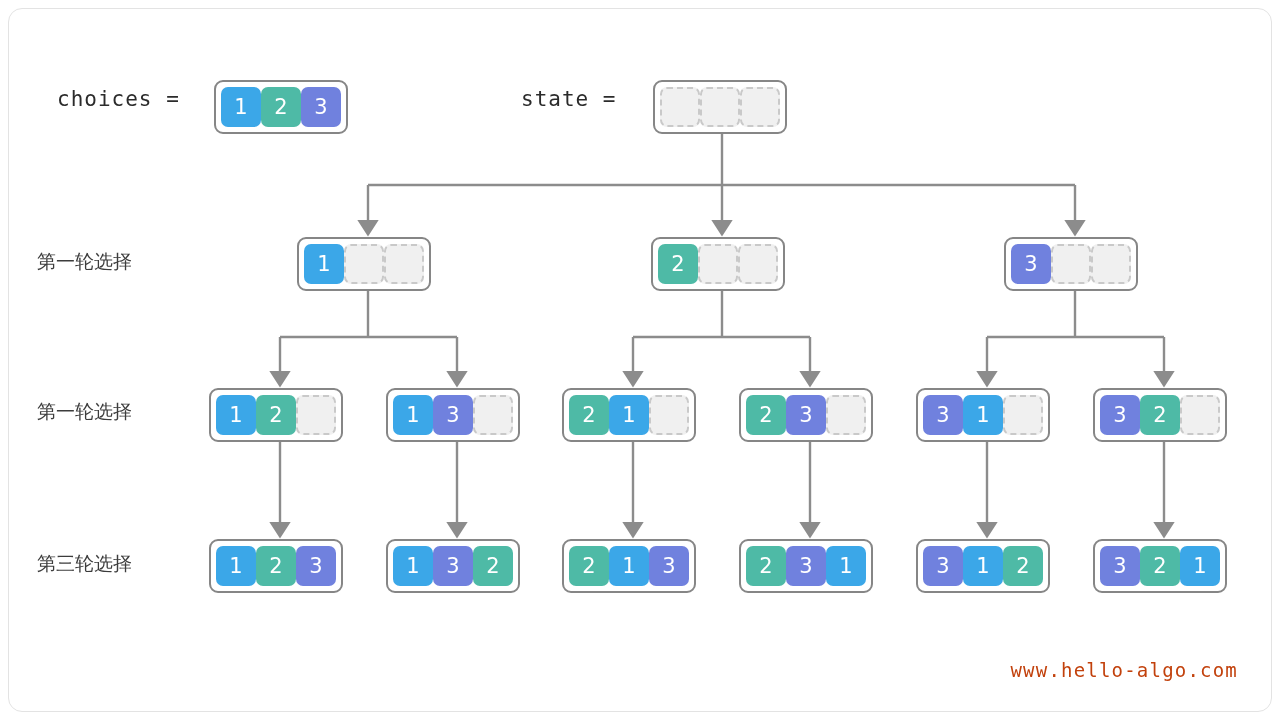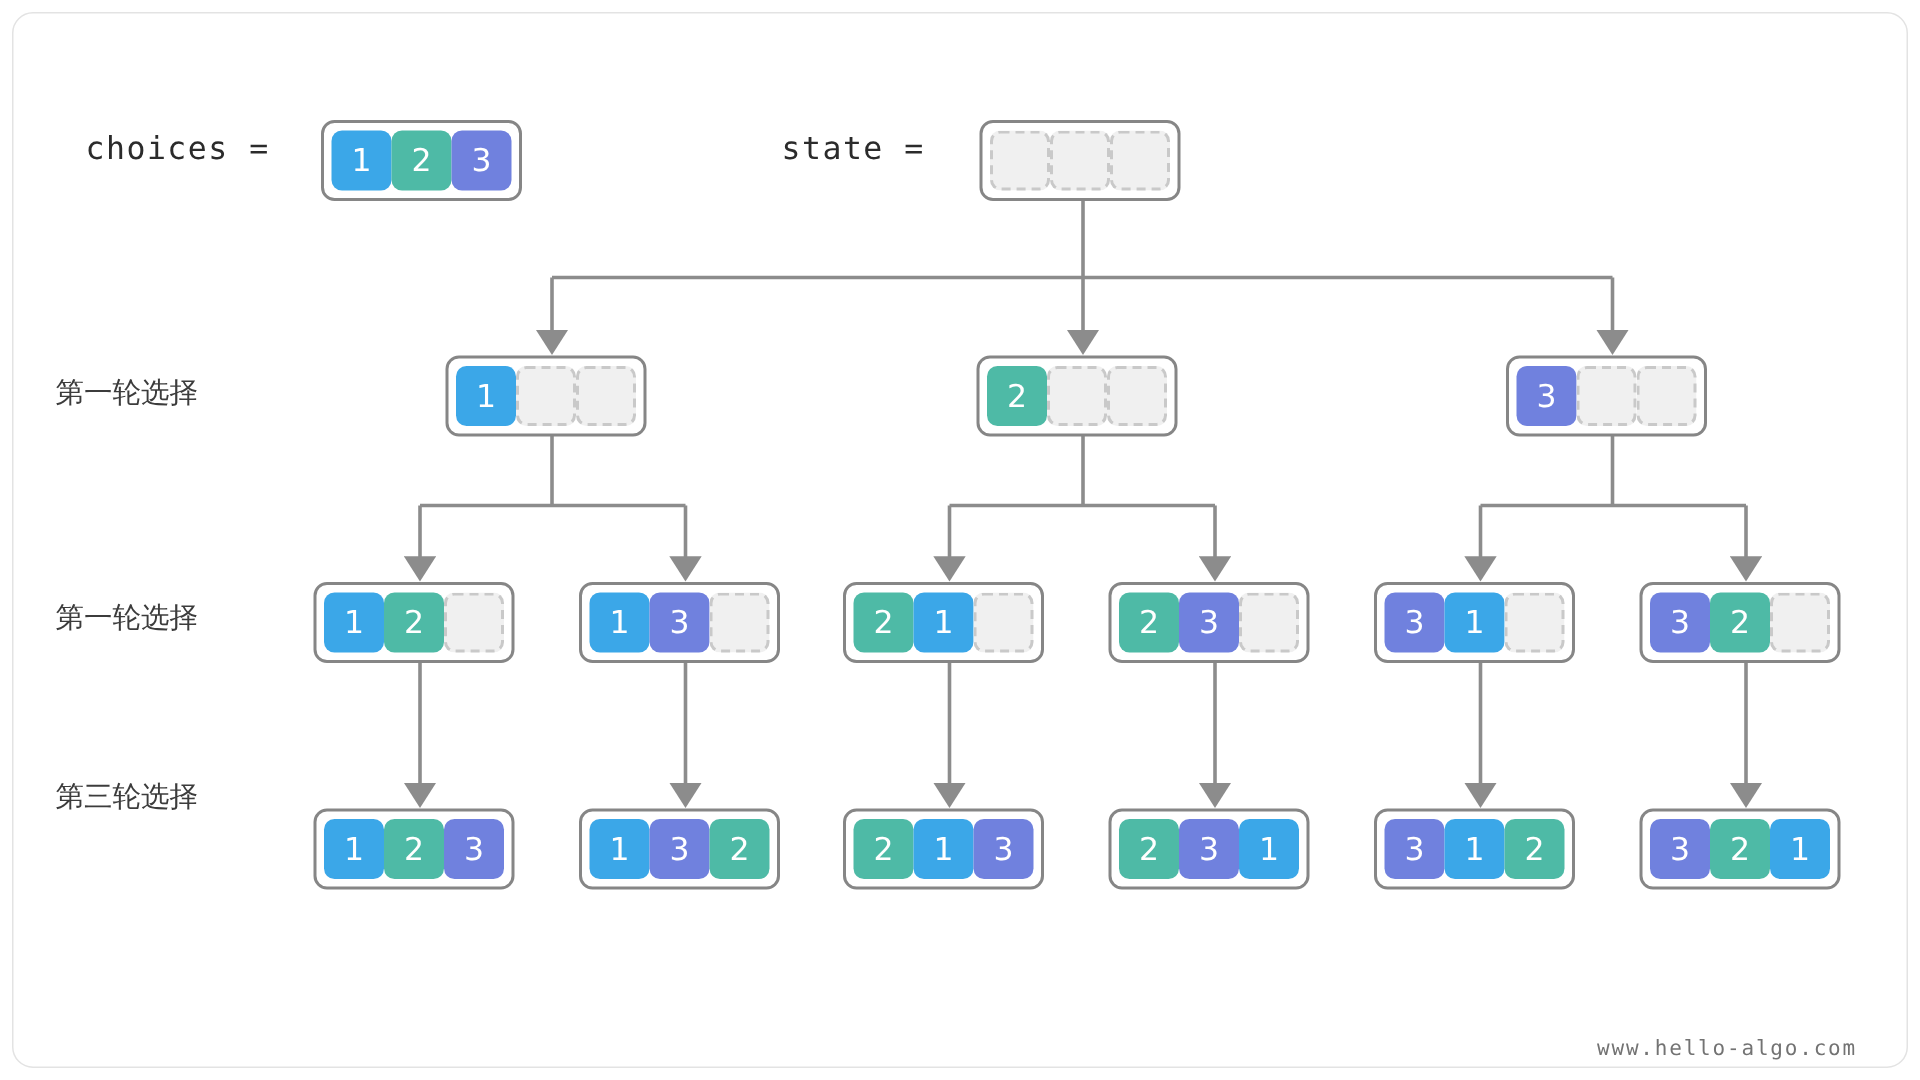--- a/index.html
+++ b/index.html
@@ -52,24 +52,24 @@
     position: absolute;
     font-family: "DejaVu Sans", "Liberation Sans", sans-serif;
     font-size: 19px;
     color: #3c3c3c;
     white-space: nowrap;
     text-align: center;
   }
   .watermark {
     position: absolute;
     right: 42px;
-    bottom: 13px;
+    bottom: 39px;
     font-family: "DejaVu Sans Mono", "Liberation Mono", monospace;
-    font-size: 14px;
-    color: #737373;
+    font-size: 19px;
+    color: #c2410c;
     letter-spacing: 1.2px;
     white-space: nowrap;
   }
 
   
   .arr {
     position: absolute;
     display: flex;
     align-items: center;
     padding: 5px;
@@ -155,21 +155,21 @@
   <div class="mono-label" style="left:521px; top:99px; transform:translateY(-50%);">state  =</div>
 
   <div class="arr" id="state-box" style="left:653px; top:80px;">
       <div class="cell empty"></div>
       <div class="cell empty"></div>
       <div class="cell empty"></div>
     </div>
 
   <div class="row-label" style="left:37px; top:262px; transform:translateY(-50%);">第一轮选择</div>
   <div class="row-label" style="left:37px; top:412px; transform:translateY(-50%);">第一轮选择</div>
-  <div class="row-label" style="left:37px; top:531px; transform:translateY(-50%);font-family:Liberation Serif, serif;">第三轮选择</div>
+  <div class="row-label" style="left:37px; top:564px; transform:translateY(-50%);font-family:Liberation Serif, serif;">第三轮选择</div>
 
   <div id="nodes-layer">
       <div class="arr" style="left: 297px; top: 237px;">
         <div class="cell v1">1</div>
         <div class="cell empty"></div>
         <div class="cell empty"></div>
       </div>
       <div class="arr" style="left: 651px; top: 237px;">
         <div class="cell v2">2</div>
         <div class="cell empty"></div>

